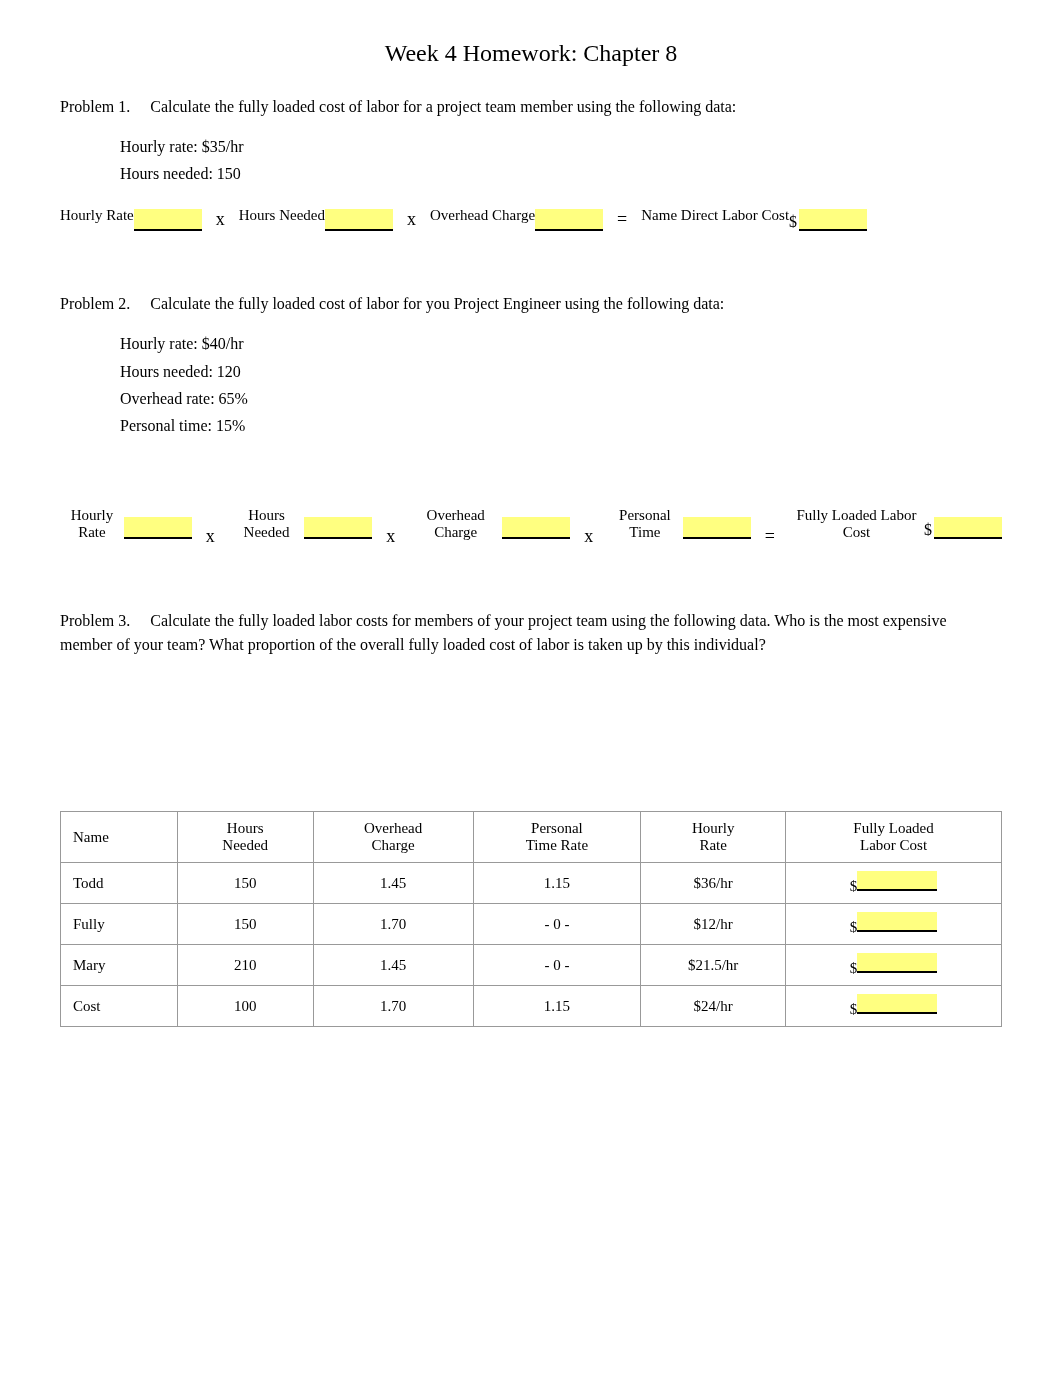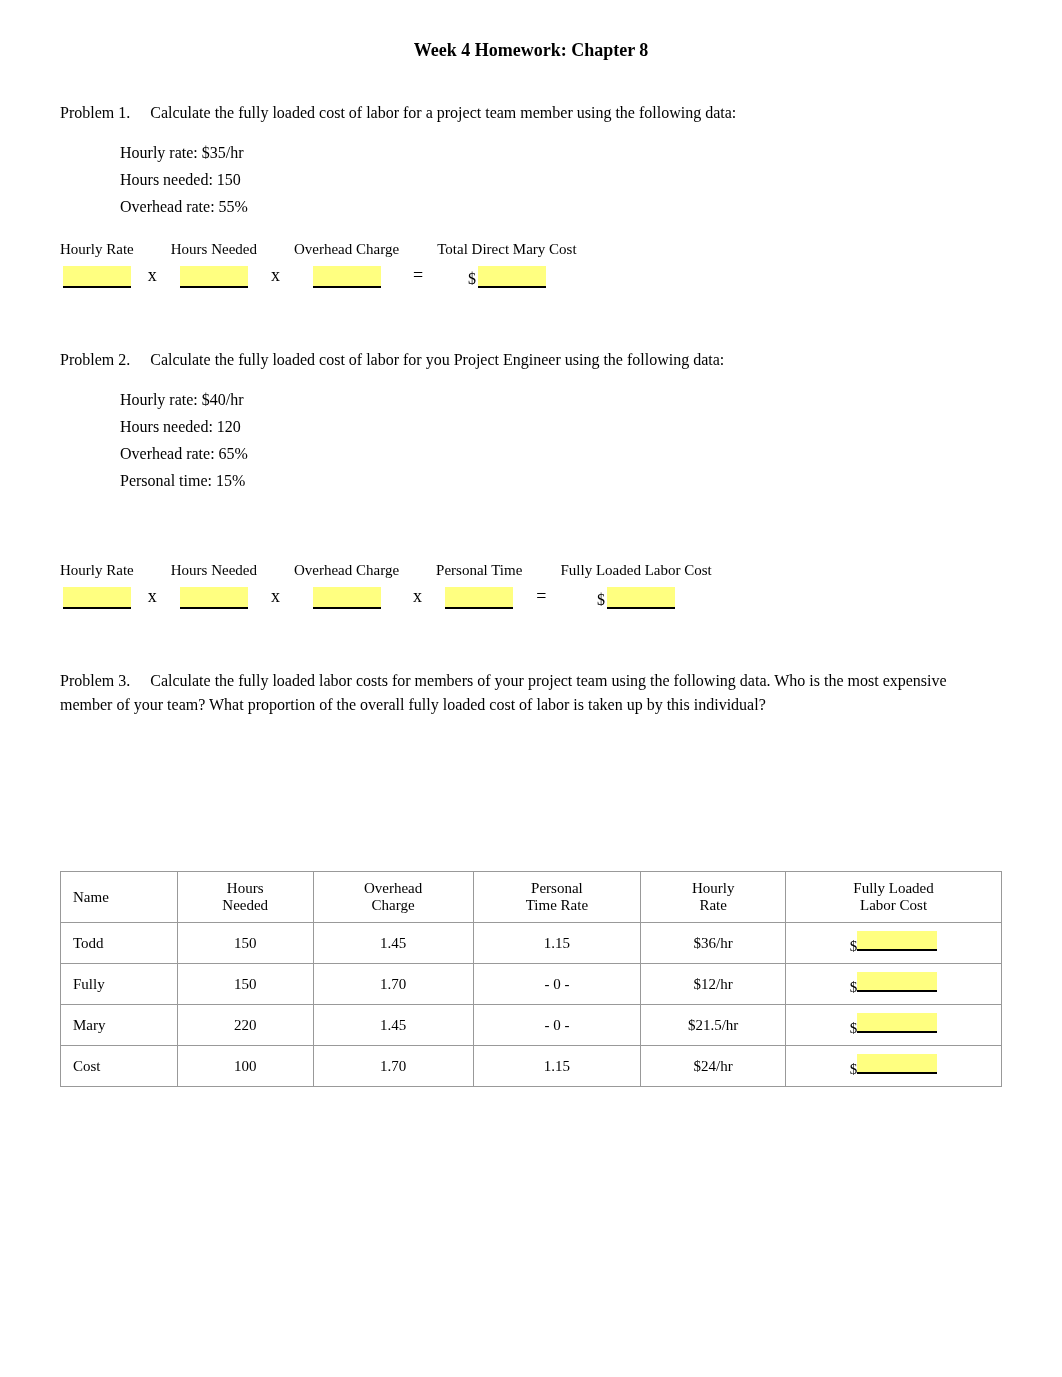--- a/index.html
+++ b/index.html
@@ -7,42 +7,42 @@
       font-family: Times New Roman, serif;
       font-size: 16px;
       background: #fff;
       color: #000;
       width: 1062px;
       min-height: 1377px;
       padding: 40px 60px;
     }
     .page-title {
       text-align: center;
-      font-size: 18px;
-      margin-bottom: 40px;
-      font-weight: bold;
+      font-size: 24px;
+      margin-bottom: 28px;
+      font-weight: normal;
     }
     .problem-text {
       margin-bottom: 14px;
       line-height: 1.5;
     }
     .problem-data {
       margin-left: 60px;
       margin-bottom: 20px;
       line-height: 1.7;
     }
     .formula-row {
       display: flex;
       align-items: flex-end;
       margin: 18px 0 30px 0;
       gap: 0;
     }
     .formula-col {
       display: flex;
-      flex-direction: column;
+      flex-direction: row;
       align-items: center;
     }
     .formula-label {
       font-size: 15px;
       margin-bottom: 8px;
       text-align: center;
     }
     .blank {
       background: #ffff80;
       border-bottom: 2px solid #000;
@@ -110,41 +110,40 @@
 
 <p class="problem-text">
   <span>Problem 1.</span>
   &nbsp;&nbsp;&nbsp;
   <span>Calculate the fully loaded cost of labor for a project team member using the following data:</span>
 </p>
 
 <div class="problem-data">
   <div>Hourly rate:      $35/hr</div>
   <div>Hours needed: 150</div>
-  <div>Overhead rate: 55%</div>
 </div>
 
 <div class="formula-row">
   <div class="formula-col">
     <div class="formula-label">Hourly Rate</div>
     <span class="blank"></span>
   </div>
   <div class="operator">x</div>
   <div class="formula-col">
     <div class="formula-label">Hours Needed</div>
     <span class="blank"></span>
   </div>
   <div class="operator">x</div>
   <div class="formula-col">
     <div class="formula-label">Overhead Charge</div>
     <span class="blank"></span>
   </div>
   <div class="operator">=</div>
   <div class="formula-col">
-    <div class="formula-label">Total Direct Mary Cost</div>
+    <div class="formula-label">Name Direct Labor Cost</div>
     <div class="dollar-group">
       <span class="dollar-prefix">$</span>
       <span class="blank-dollar"></span>
     </div>
   </div>
 </div>
 
 <div class="section-gap"></div>
 
 <p class="problem-text">
@@ -225,21 +224,21 @@
       <tr>
       <td>Fully</td>
       <td>150</td>
       <td>1.70</td>
       <td>- 0 -</td>
       <td>$12/hr</td>
       <td>$<span class="table-blank"></span></td>
     </tr>
       <tr>
       <td>Mary</td>
-      <td>220</td>
+      <td>210</td>
       <td>1.45</td>
       <td>- 0 -</td>
       <td>$21.5/hr</td>
       <td>$<span class="table-blank"></span></td>
     </tr>
       <tr>
       <td>Cost</td>
       <td>100</td>
       <td>1.70</td>
       <td>1.15</td>

